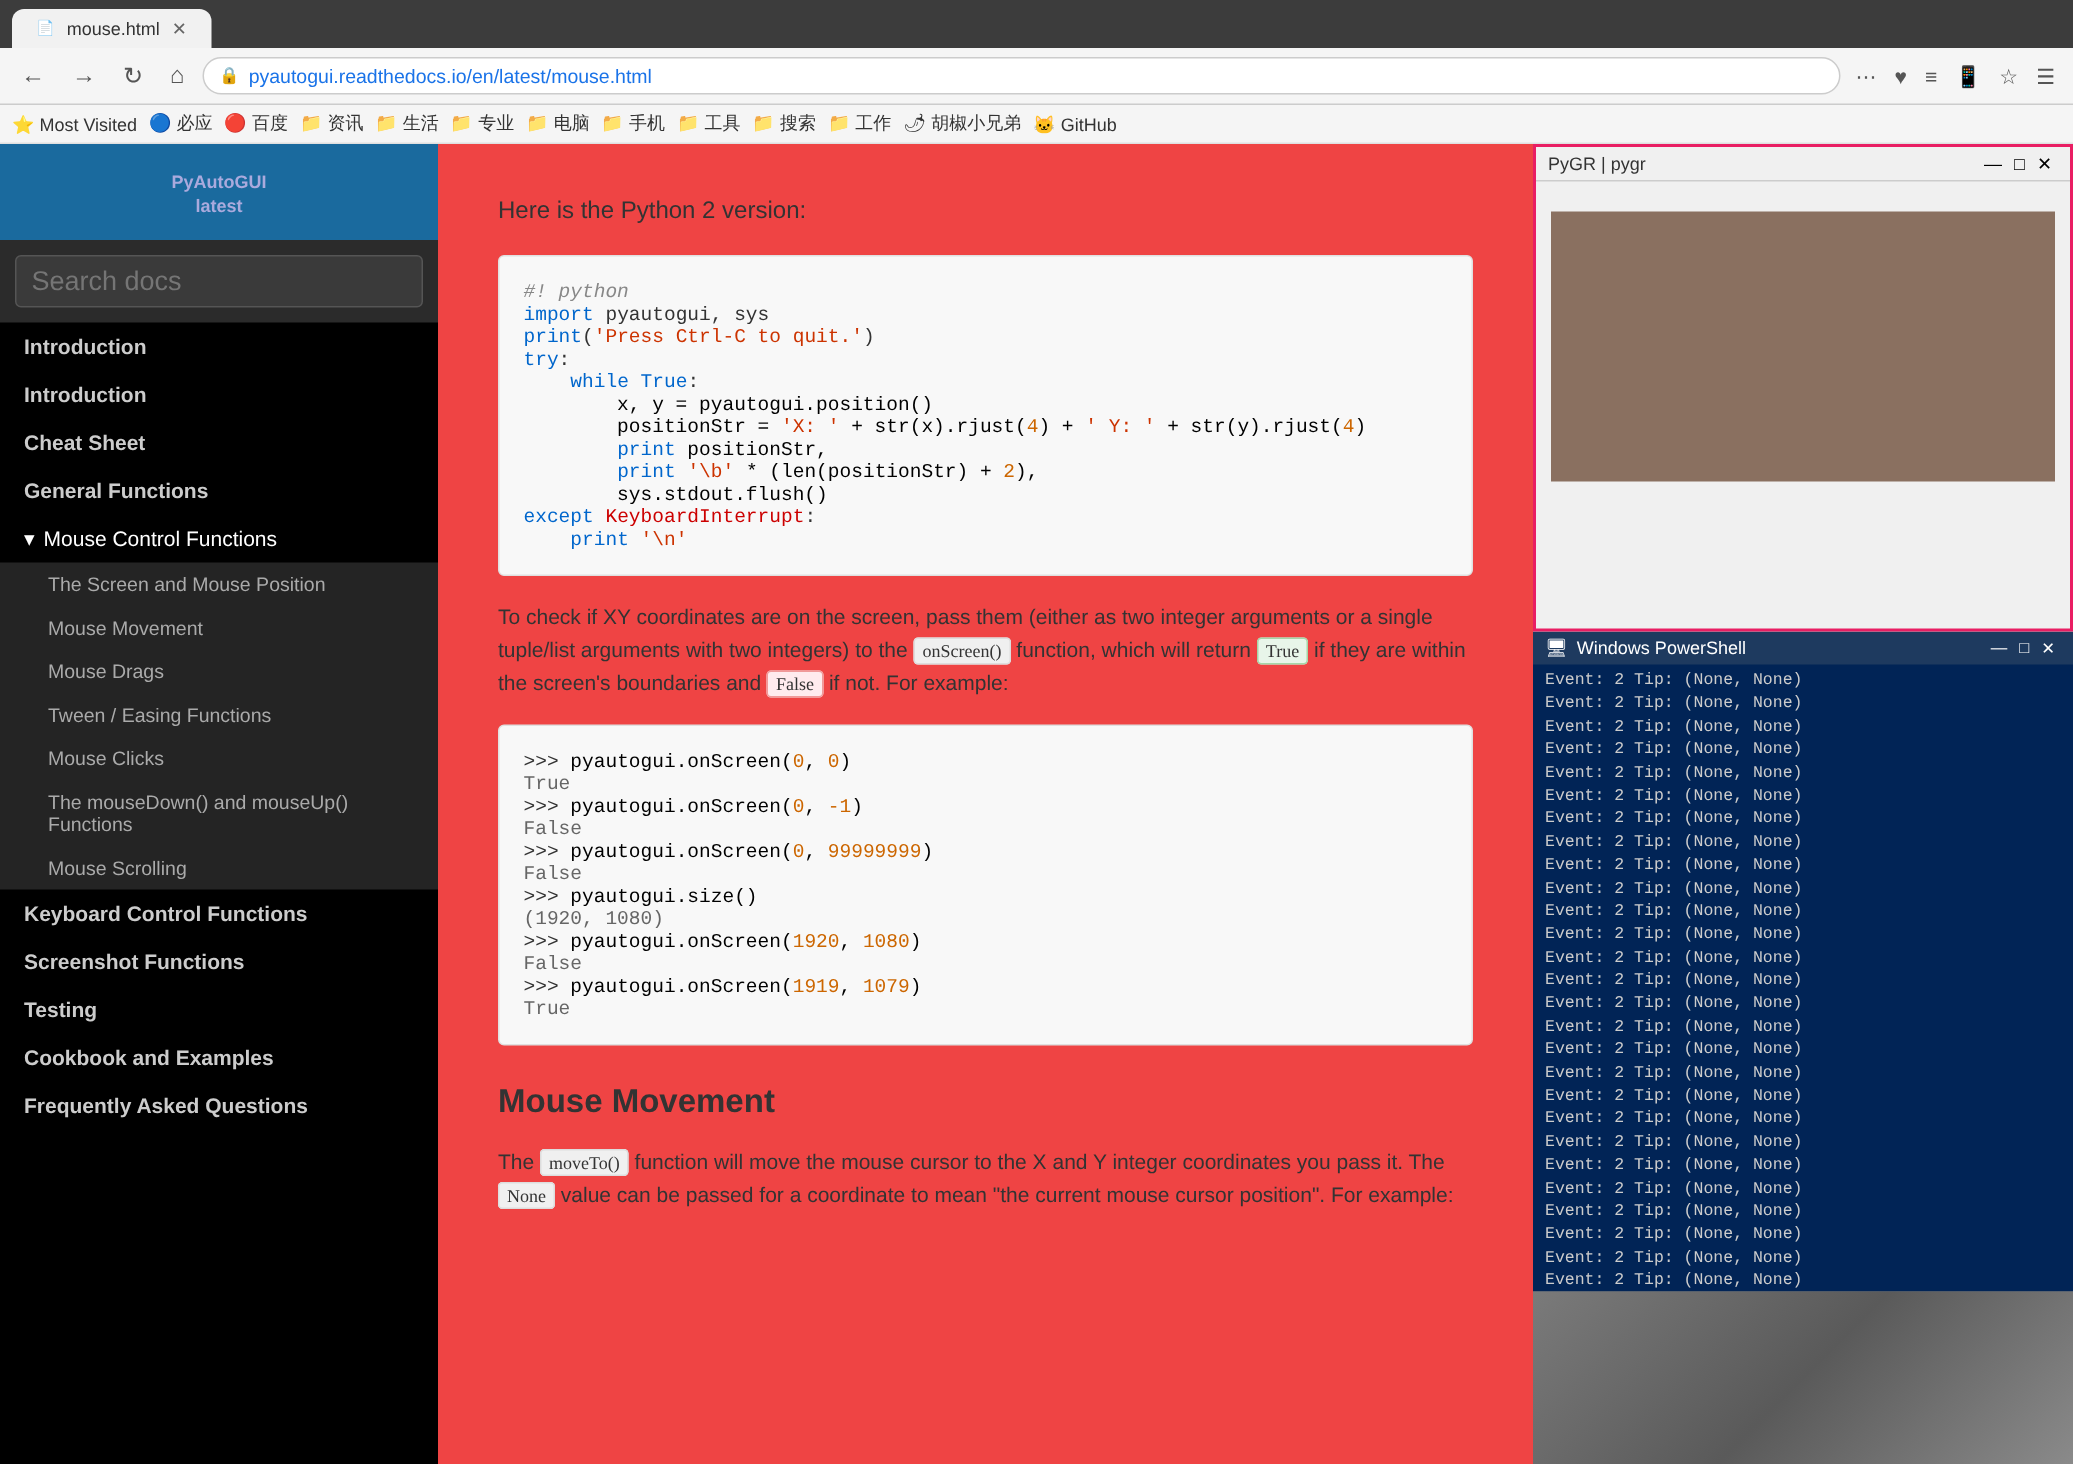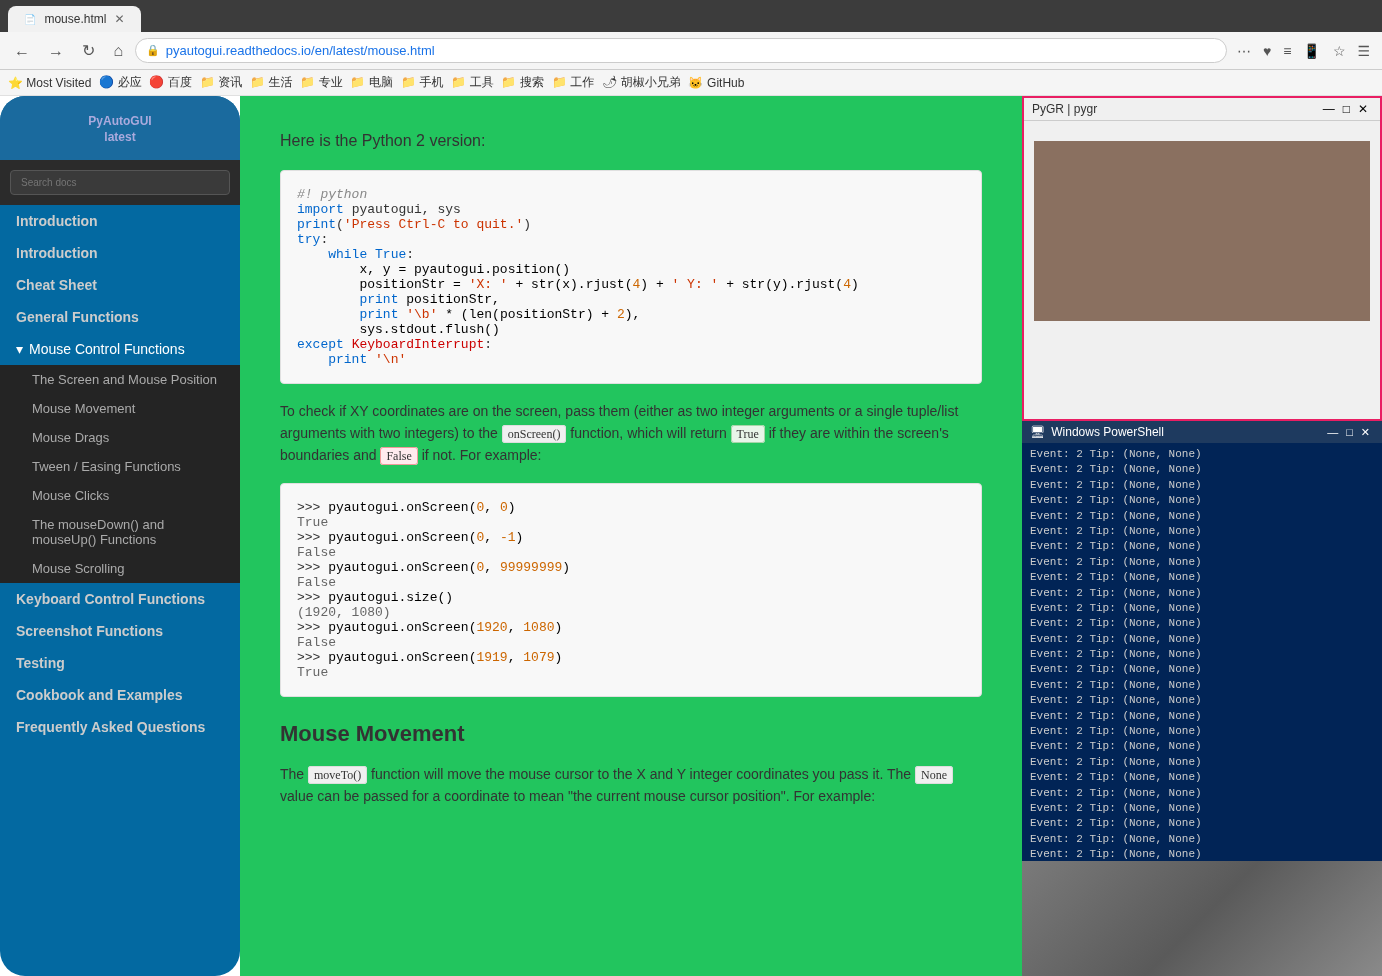--- a/index.html
+++ b/index.html
@@ -18,35 +18,35 @@
     .address-bar-text { flex: 1; font-size: 13px; color: #1a73e8; }
     .toolbar-actions { display: flex; gap: 4px; }
     .toolbar-action { background: none; border: none; cursor: pointer; color: #555; font-size: 14px; padding: 4px; }
     .bookmarks-bar { background: #f5f5f5; padding: 4px 8px; border-bottom: 1px solid #e0e0e0; display: flex; gap: 8px; overflow: hidden; }
     .bookmark-item { font-size: 12px; color: #333; cursor: pointer; white-space: nowrap; display: flex; align-items: center; gap: 3px; }
 
     
     .main-layout { display: flex; flex: 1; overflow: hidden; }
 
     
-    .sidebar { width: 240px; background: #0369a1; color: #ccc; overflow-y: auto; flex-shrink: 0; border-radius: 25px; }
+    .sidebar { width: 292px; background: #000000; color: #ccc; overflow-y: auto; flex-shrink: 0; }
     .sidebar-header { background: #1a6a9e; padding: 16px; text-align: center; }
     .sidebar-logo { color: #fff; font-size: 16px; font-weight: bold; }
     .sidebar-logo span { font-size: 12px; display: block; color: #aad; margin-top: 2px; }
     .search-box { padding: 10px; background: #2b2b2b; }
-    .search-input { width: 100%; padding: 6px 10px; border: 1px solid #555; border-radius: 4px; background: #3a3a3a; color: #ccc; font-size: 10px; }
+    .search-input { width: 100%; padding: 6px 10px; border: 1px solid #555; border-radius: 4px; background: #3a3a3a; color: #ccc; font-size: 18px; }
     .sidebar-nav { list-style: none; }
     .nav-item { padding: 8px 16px; cursor: pointer; font-size: 14px; color: #ccc; font-weight: bold; }
     .nav-section { padding: 8px 16px; cursor: pointer; font-size: 14px; color: #ccc; display: flex; align-items: center; gap: 6px; }
     .nav-section.expanded { color: #fff; }
     .nav-subitems { list-style: none; background: #242424; }
     .nav-subitem { padding: 7px 16px 7px 32px; cursor: pointer; font-size: 13px; color: #aaa; }
 
     
-    .content-area { flex: 1; overflow-y: auto; background: #22c55e; padding: 20px 40px; }
+    .content-area { flex: 1; overflow-y: auto; background: #ef4444; padding: 20px 40px; }
 
     
     .code-block { background: #f8f8f8; border: 1px solid #e0e0e0; border-radius: 4px; padding: 16px; margin: 16px 0; font-family: 'Courier New', monospace; font-size: 13px; overflow-x: auto; }
     .code-keyword { color: #0066cc; }
     .code-string { color: #cc3300; }
     .code-comment { color: #888; font-style: italic; }
     .code-output { color: #666; }
     .code-number { color: #cc6600; }
     .code-func { color: #0066cc; }
     .code-prompt { color: #333; }

